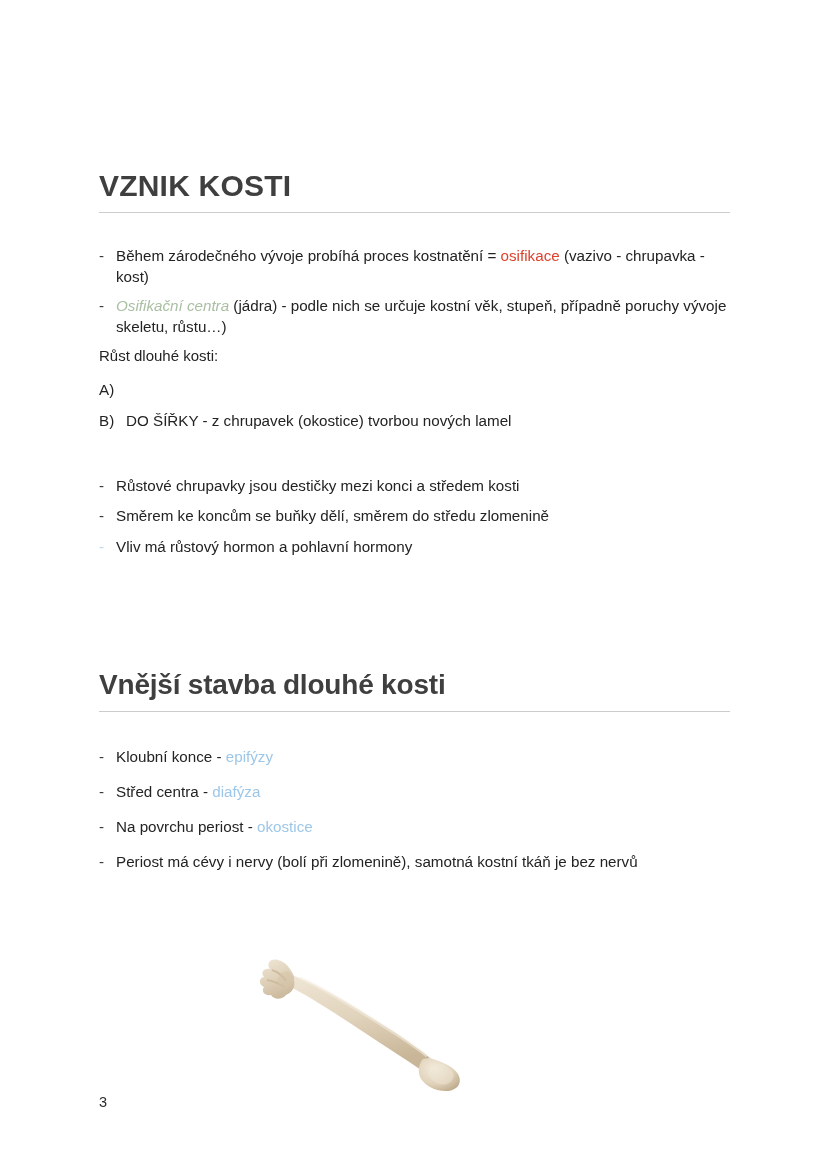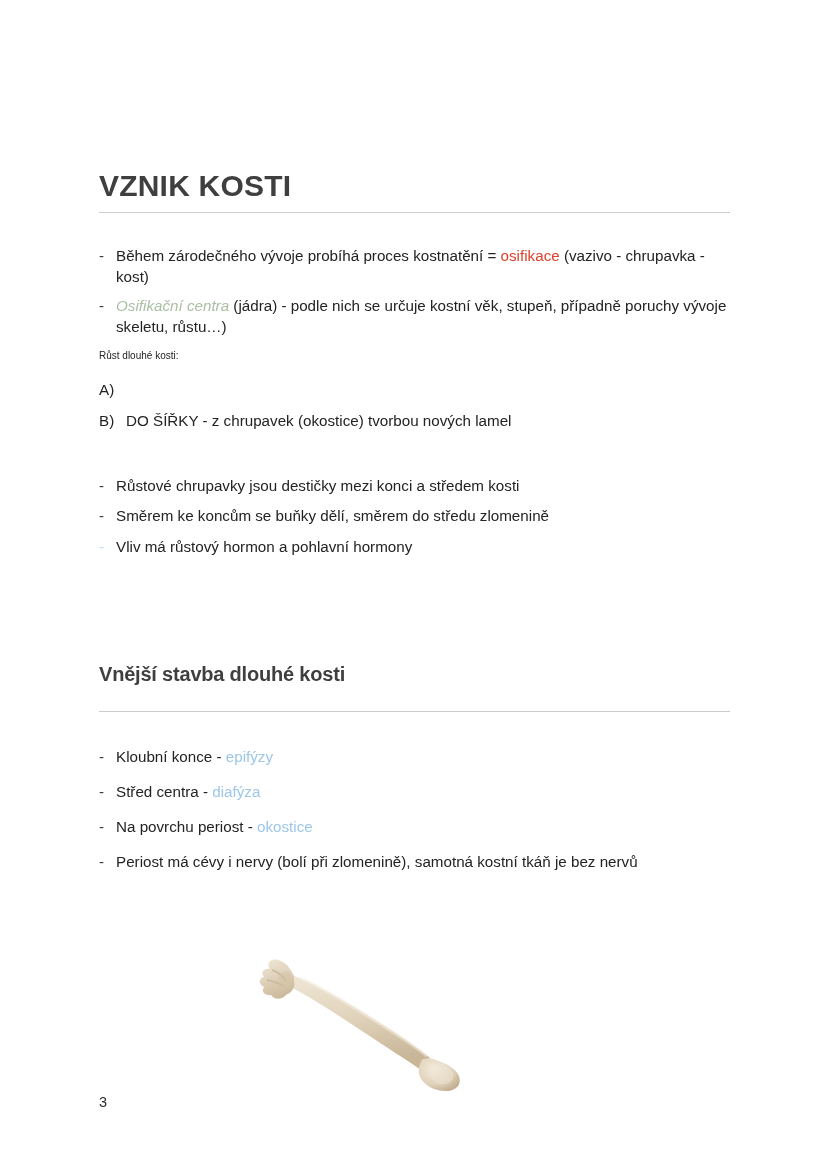--- a/index.html
+++ b/index.html
@@ -32,21 +32,21 @@
     letter-spacing: -0.2px;
     white-space: nowrap;
   }
   .section-heading.h-upper {
     top: 149px;
     font-size: 30px;
     letter-spacing: 0.2px;
   }
   .section-heading.h-lower {
     top: 646px;
-    font-size: 20px;
+    font-size: 28px;
   }
 
   .rule {
     position: absolute;
     left: 99px;
     width: 631px;
     height: 1px;
     background: #cccccc;
     border: 0;
   }
@@ -88,21 +88,21 @@
   .ordered .marker {
     width: 27px;
     flex: 0 0 27px;
     color: #232323;
   }
   .ordered .otext { color: #232323; }
 
   .plain {
     position: absolute;
     left: 99px;
-    font-size: 10px;
+    font-size: 15px;
     line-height: 21px;
     color: #232323;
     white-space: nowrap;
   }
 
   
   .c-red   { color: #e0402c; }
   .c-green { color: #a9bfa2; font-style: italic; }
   .c-blue  { color: #9dc7e8; }
   .c-blue-soft { color: #bcd9ef; }

